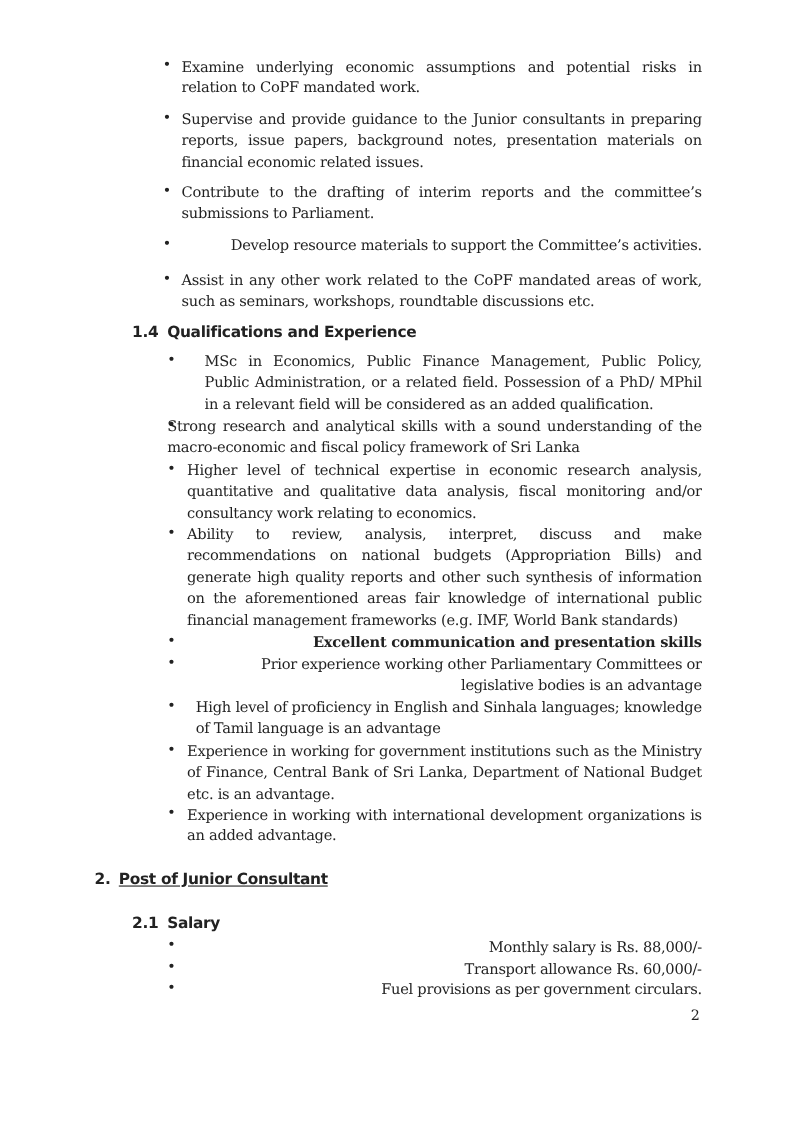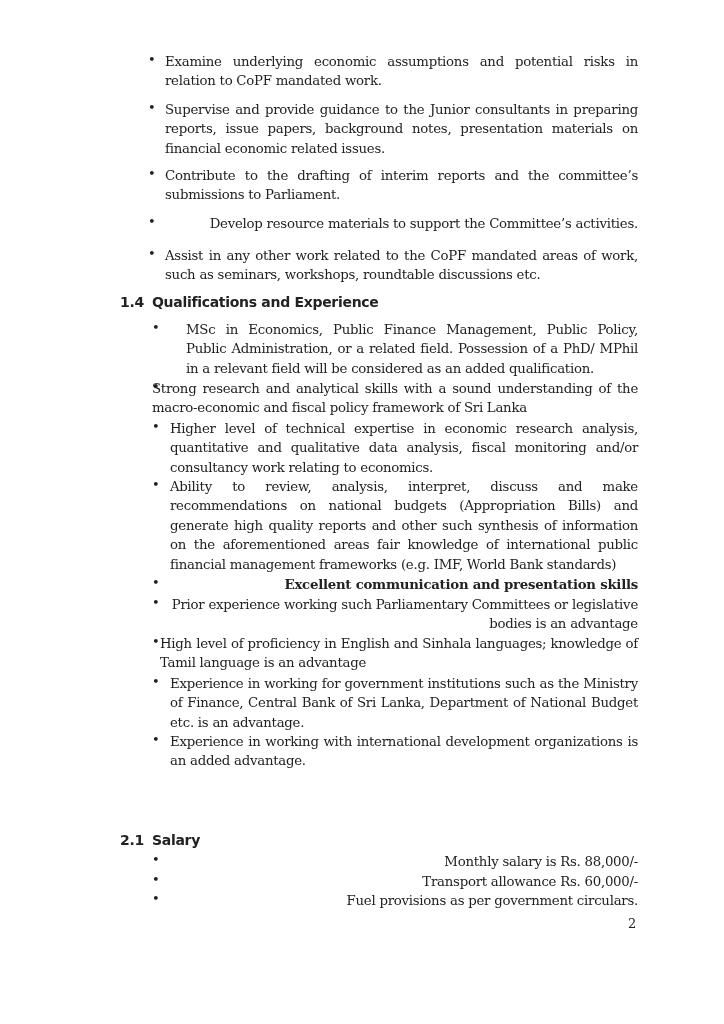--- a/index.html
+++ b/index.html
@@ -59,35 +59,38 @@
   <div class="blk" style="left:152px; top:477px; width:486px;">
     <span class="bul">•</span>
     <p class="txt" style="margin-left:18px;">Ability to review, analysis, interpret, discuss and make recommendations on national budgets (Appropriation Bills) and generate high quality reports and other such synthesis of information on the aforementioned areas fair knowledge of international public financial management frameworks (e.g. IMF, World Bank standards)</p>
   </div>
   <div class="blk" style="left:152px; top:575px; width:486px;">
     <span class="bul">•</span>
     <p class="txt last-left" style="margin-left:18px;font-weight:bold;">Excellent communication and presentation skills</p>
   </div>
   <div class="blk" style="left:152px; top:595px; width:486px;">
     <span class="bul">•</span>
-    <p class="txt last-left" style="margin-left:18px;">Prior experience working such Parliamentary Committees or legislative bodies is an advantage</p>
+    <p class="txt last-left" style="margin-left:18px;">Prior experience working other Parliamentary Committees or legislative bodies is an advantage</p>
   </div>
   <div class="blk" style="left:152px; top:634px; width:486px;">
     <span class="bul">•</span>
-    <p class="txt" style="margin-left:8px;">High level of proficiency in English and Sinhala languages; knowledge of Tamil language is an advantage</p>
+    <p class="txt" style="margin-left:26px;">High level of proficiency in English and Sinhala languages; knowledge of Tamil language is an advantage</p>
   </div>
   <div class="blk" style="left:152px; top:674px; width:486px;">
     <span class="bul">•</span>
     <p class="txt" style="margin-left:18px;">Experience in working for government institutions such as the Ministry of Finance, Central Bank of Sri Lanka, Department of National Budget etc. is an advantage.</p>
   </div>
   <div class="blk" style="left:152px; top:732px; width:486px;">
     <span class="bul">•</span>
     <p class="txt" style="margin-left:18px;">Experience in working with international development organizations is an added advantage.</p>
   </div>
 
+  <div class="head" style="left:86px; top:792px;">
+    <span class="num" style="width:22px;">2.</span><u>Post of Junior Consultant</u>
+  </div>
 
   <div class="head" style="left:120px; top:832px;">
     <span class="num" style="width:32px;">2.1</span><span>Salary</span>
   </div>
 
   <div class="blk" style="left:152px; top:852px; width:486px;">
     <span class="bul">•</span>
     <p class="txt last-left" style="margin-left:18px;">Monthly salary is Rs. 88,000/-</p>
   </div>
   <div class="blk" style="left:152px; top:872px; width:486px;">

